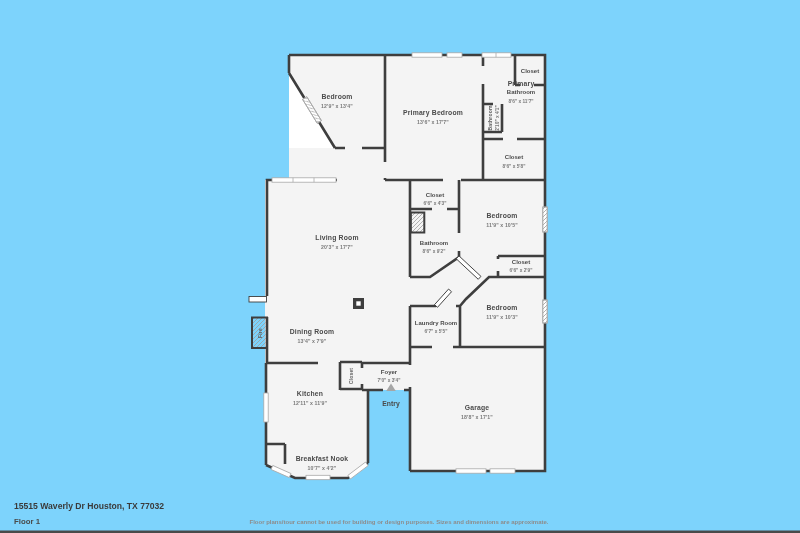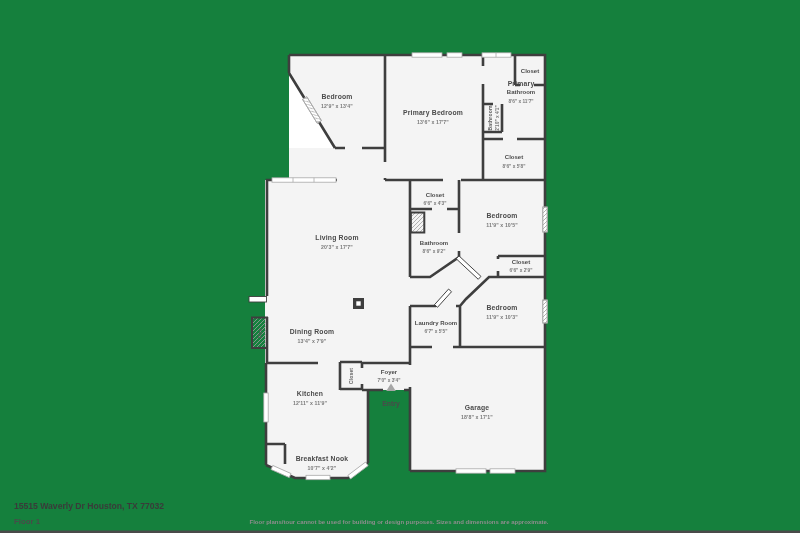--- a/index.html
+++ b/index.html
@@ -1,16 +1,16 @@
 <!DOCTYPE html>
 <html><head>
 <meta charset="utf-8">
 <style>
   html,body{margin:0;padding:0;background:#ffffff;}
-  .page{position:relative;width:800px;height:533px;background:#15803d;overflow:hidden;
+  .page{position:relative;width:800px;height:533px;background:#7dd3fc;overflow:hidden;
         font-family:"Liberation Sans", sans-serif;}
   svg text{font-family:"Liberation Sans", sans-serif;}
   .room-name{font-size:6.8px;font-weight:700;fill:#4a4a4a;letter-spacing:.2px;}
   .room-dims{font-size:5.2px;font-weight:600;fill:#7a7a7a;letter-spacing:.1px;}
   .room-name-sm{font-size:6px;font-weight:700;fill:#4a4a4a;}
   .room-dims-sm{font-size:4.8px;font-weight:600;fill:#7a7a7a;}
   .tiny-label{font-size:5px;font-weight:700;fill:#5a5a5a;letter-spacing:.2px;}
   .entry-label{font-size:6.8px;font-weight:700;fill:#4a4a4a;}
   .addr{font-size:8.6px;font-weight:700;fill:#3a3a3a;}
   .floor{font-size:7.8px;font-weight:700;fill:#4a4a4a;}

